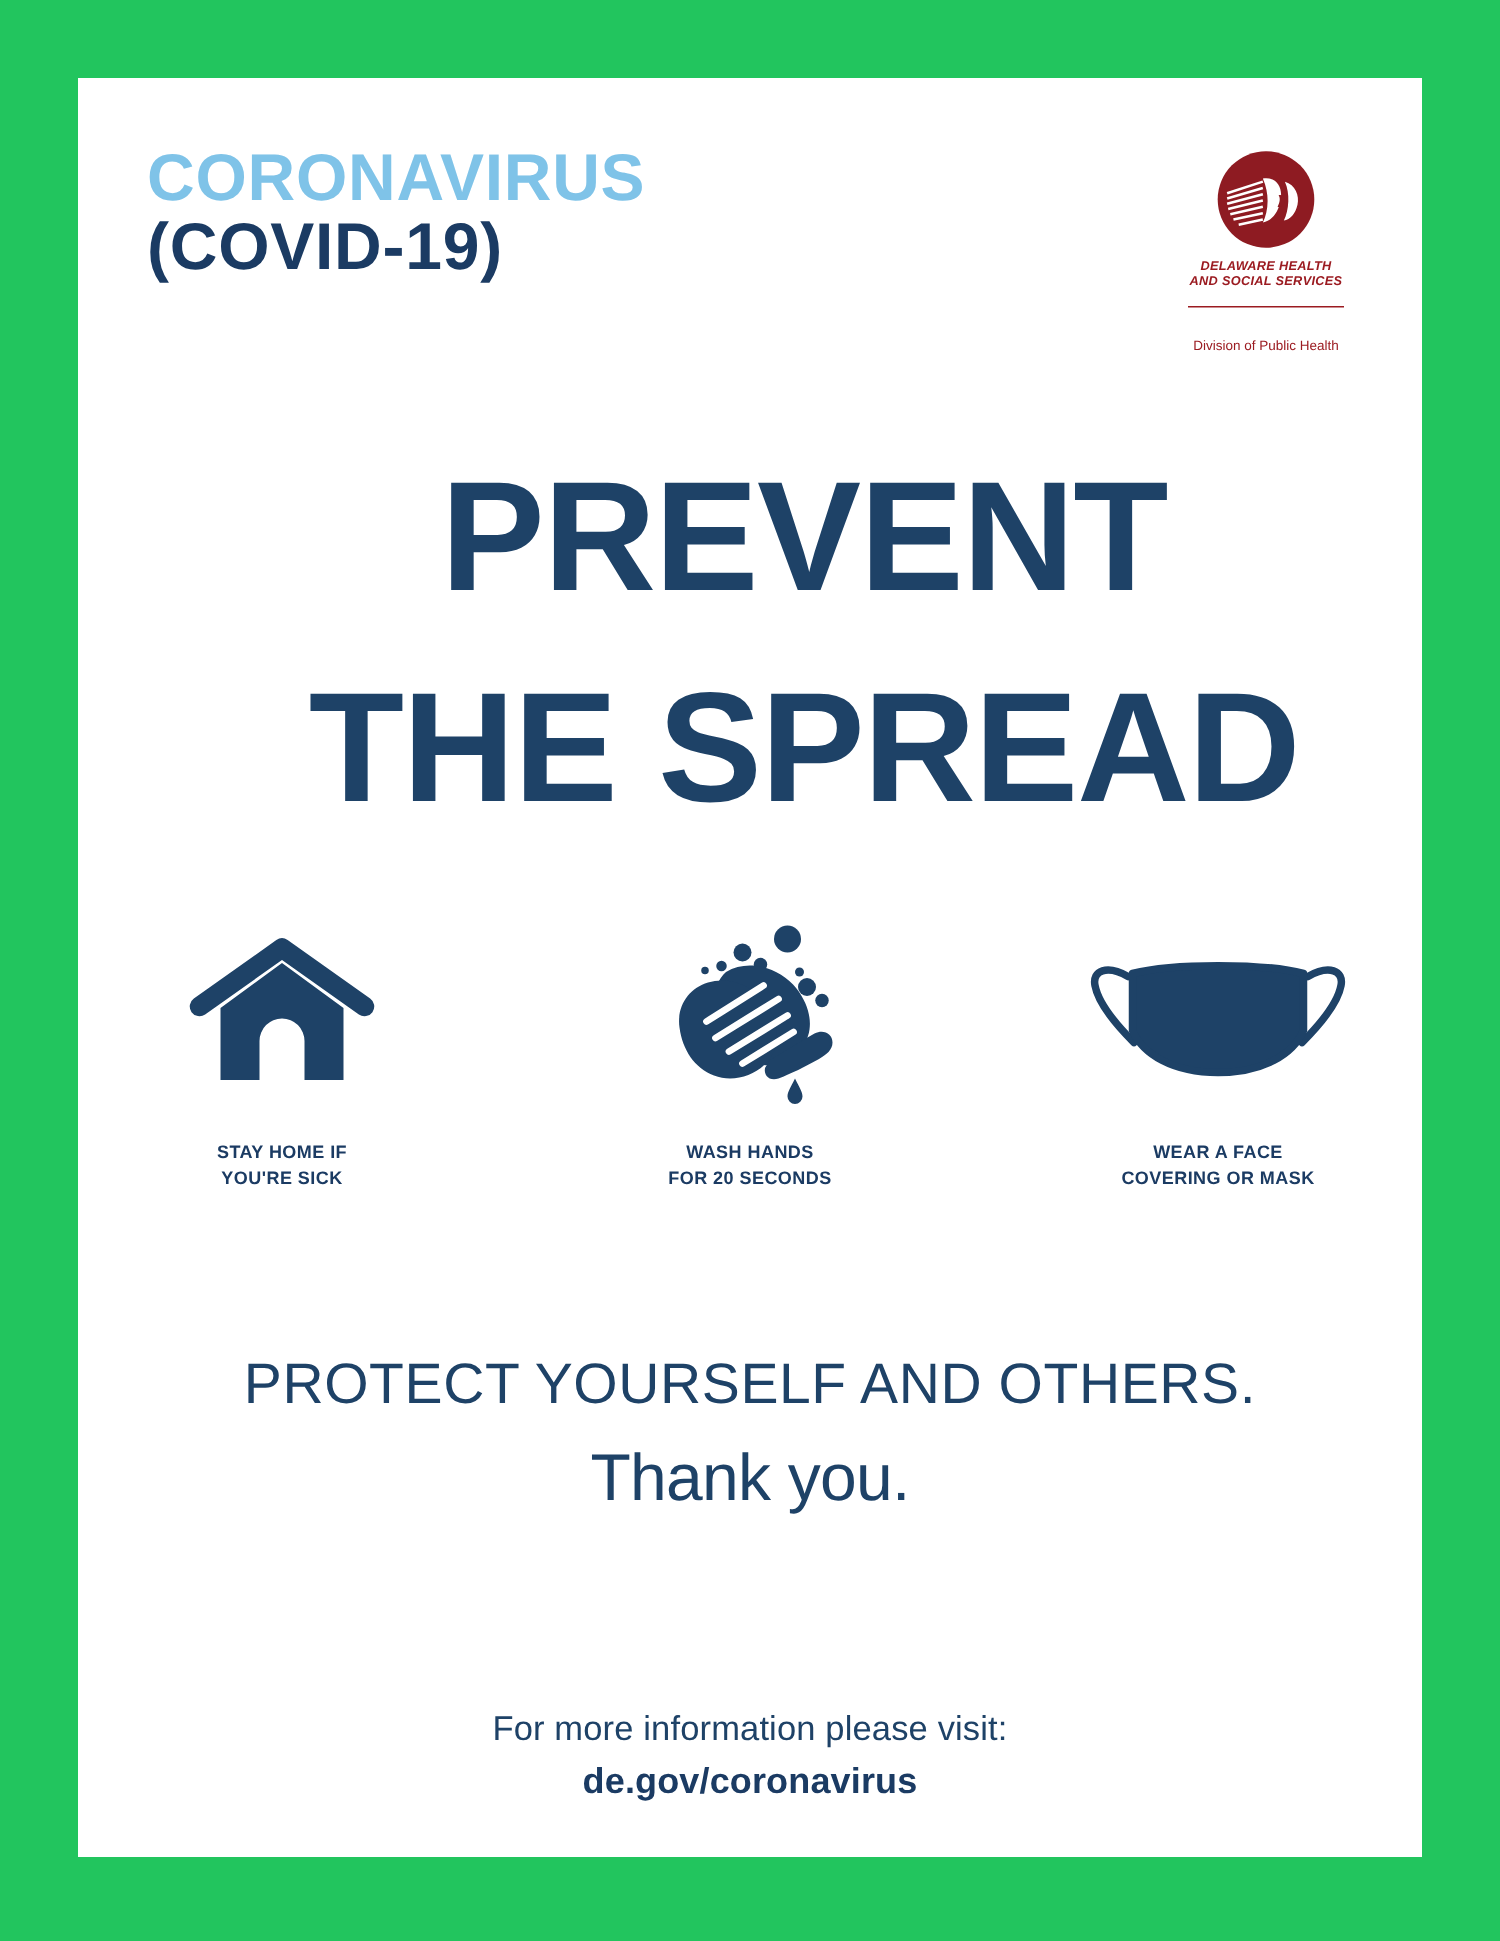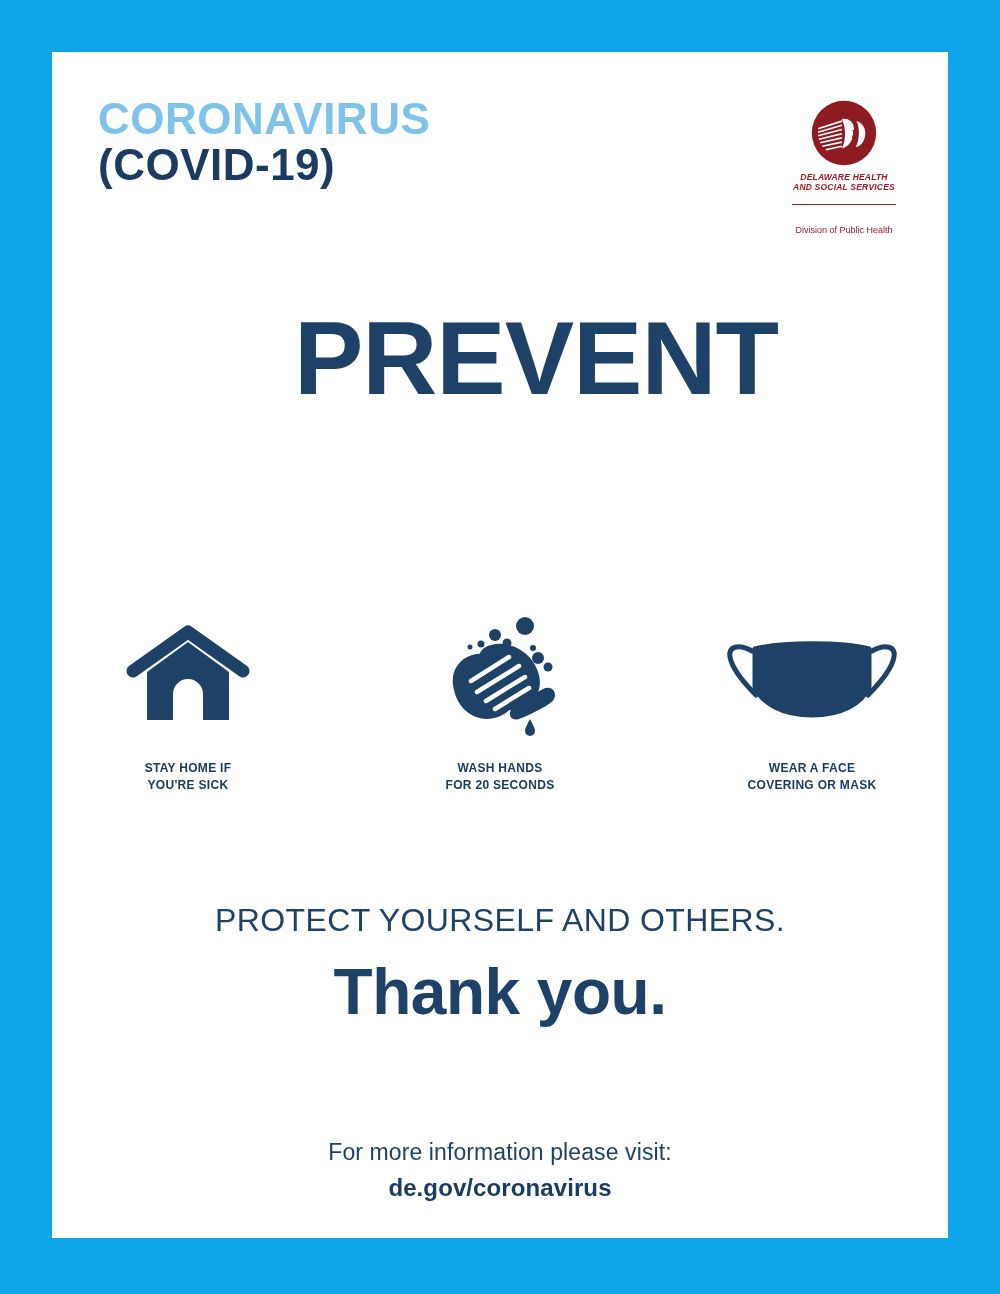--- a/index.html
+++ b/index.html
@@ -7,21 +7,21 @@
     padding: 0;
     background: #ffffff;
   }
   body {
     font-family: "Liberation Sans", sans-serif;
   }
   .poster {
     position: relative;
     width: 1000px;
     height: 1294px;
-    background: #0ea5e9;
+    background: #22c55e;
     box-sizing: border-box;
     overflow: hidden;
   }
   .sheet {
     position: absolute;
     left: 52px;
     top: 52px;
     width: 896px;
     height: 1186px;
     background: #ffffff;
@@ -149,29 +149,29 @@
 
   
   .closing {
     position: absolute;
     left: 0;
     top: 850px;
     width: 100%;
     text-align: center;
   }
   .closing-line1 {
-    font-size: 32px;
+    font-size: 38px;
     font-weight: 300;
     color: #1E4267;
     letter-spacing: 0.4px;
     margin: 0;
   }
   .closing-line2 {
-    font-size: 64px;
-    font-weight: bold;
+    font-size: 44px;
+    font-weight: normal;
     color: #1E4267;
     letter-spacing: -0.5px;
     margin: 16px 0 0 0;
   }
 
   
   .footer {
     position: absolute;
     left: 0;
     bottom: 36px;
@@ -223,20 +223,21 @@
         </svg>
         <div class="logo-text-top">DELAWARE HEALTH
 AND SOCIAL SERVICES</div>
         <div class="logo-rule"></div>
         <div class="logo-text-bottom">Division of Public Health</div>
       </div>
     </div>
 
     <div class="headline">
       <div class="headline-line">PREVENT</div>
+      <div class="headline-line">THE SPREAD</div>
     </div>
 
     <div class="icon-row">
 
       <div class="icon-col">
         <div class="icon-art">
           <svg width="126" height="110" viewBox="0 0 126 110">
             <path d="M22 50 L63 20 L104 50 L104 98 L78 98 L78 72 A13 13 0 0 0 48 72 L48 98 L22 98 Z" fill="#1E4267"></path>
             <path d="M8 49 L63 10 L118 49" fill="none" stroke="#1E4267" stroke-width="13" stroke-linecap="round" stroke-linejoin="round"></path>
           </svg>

